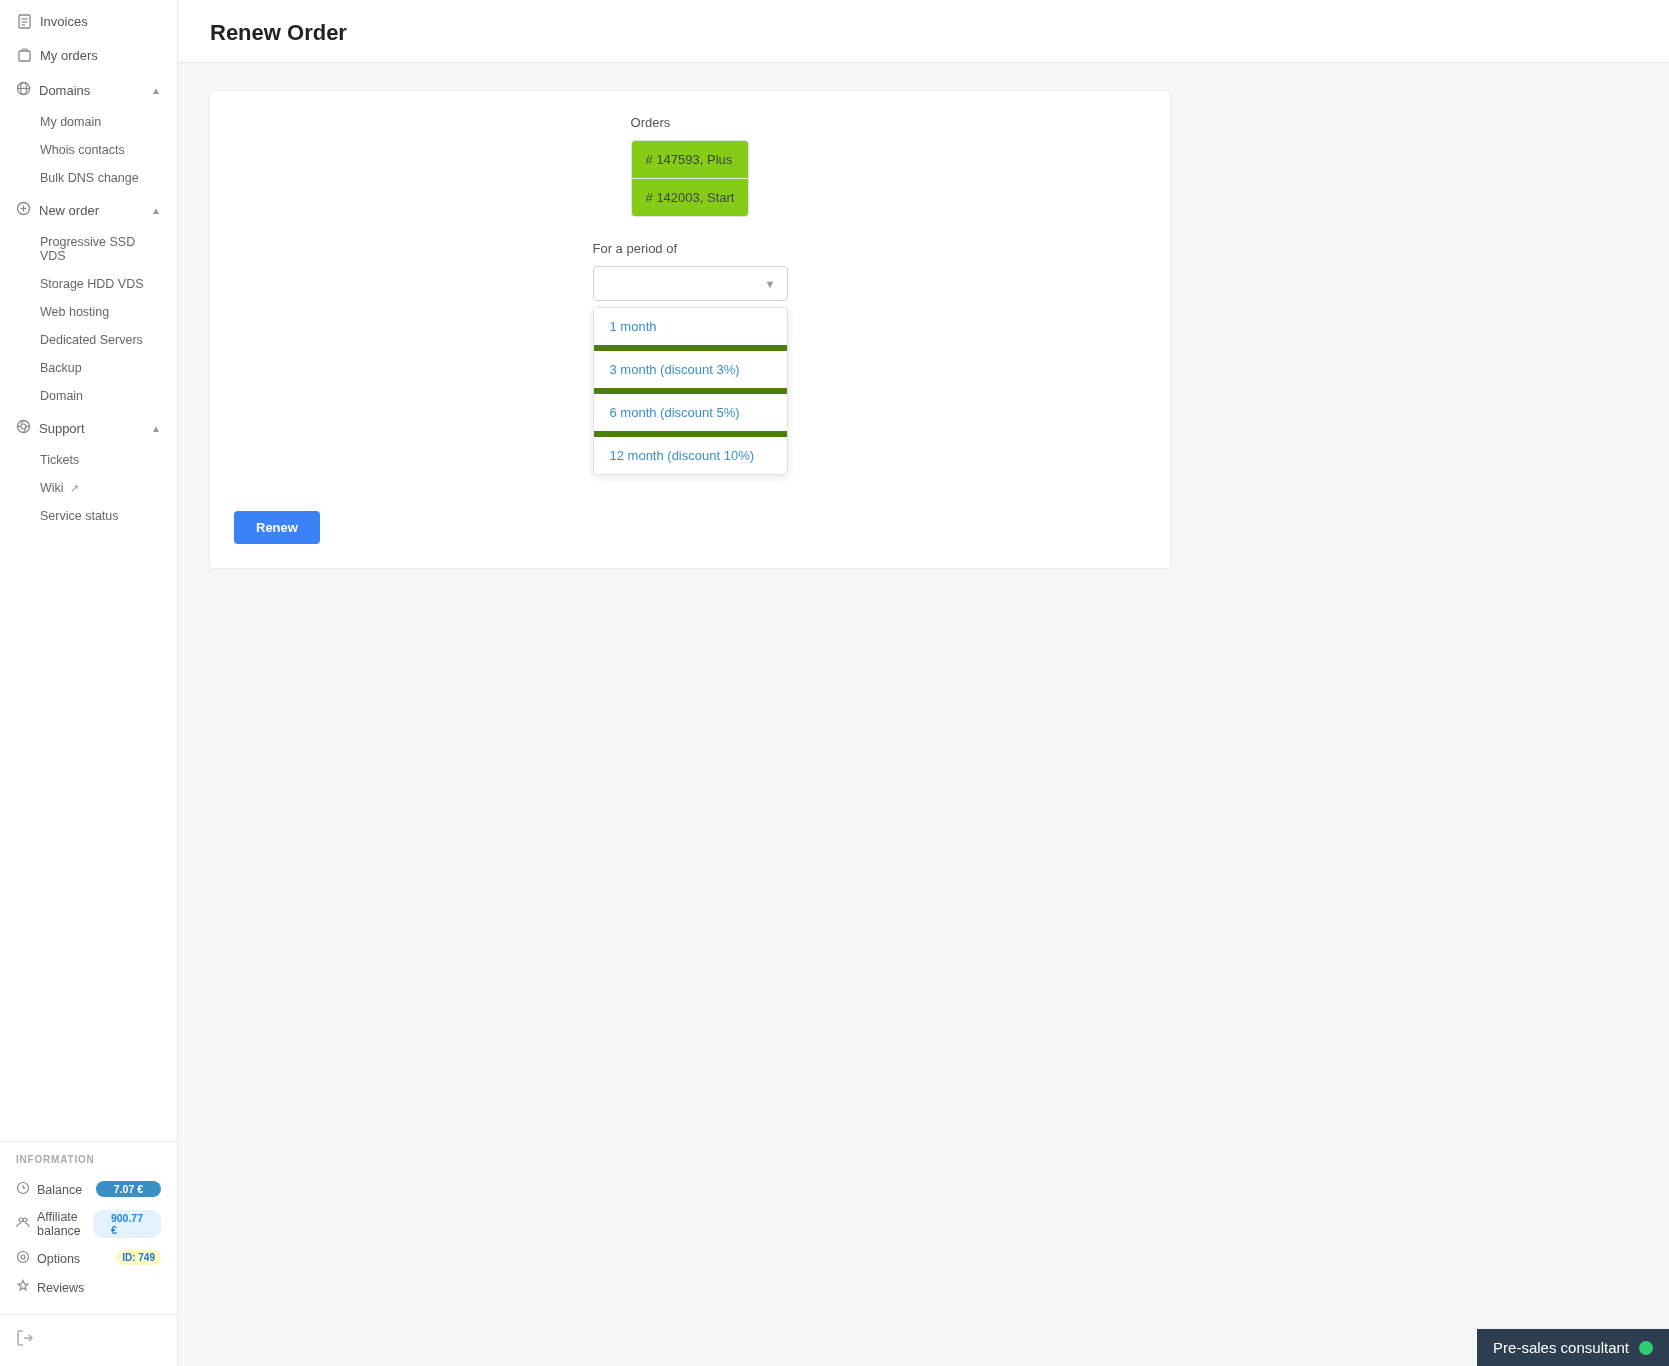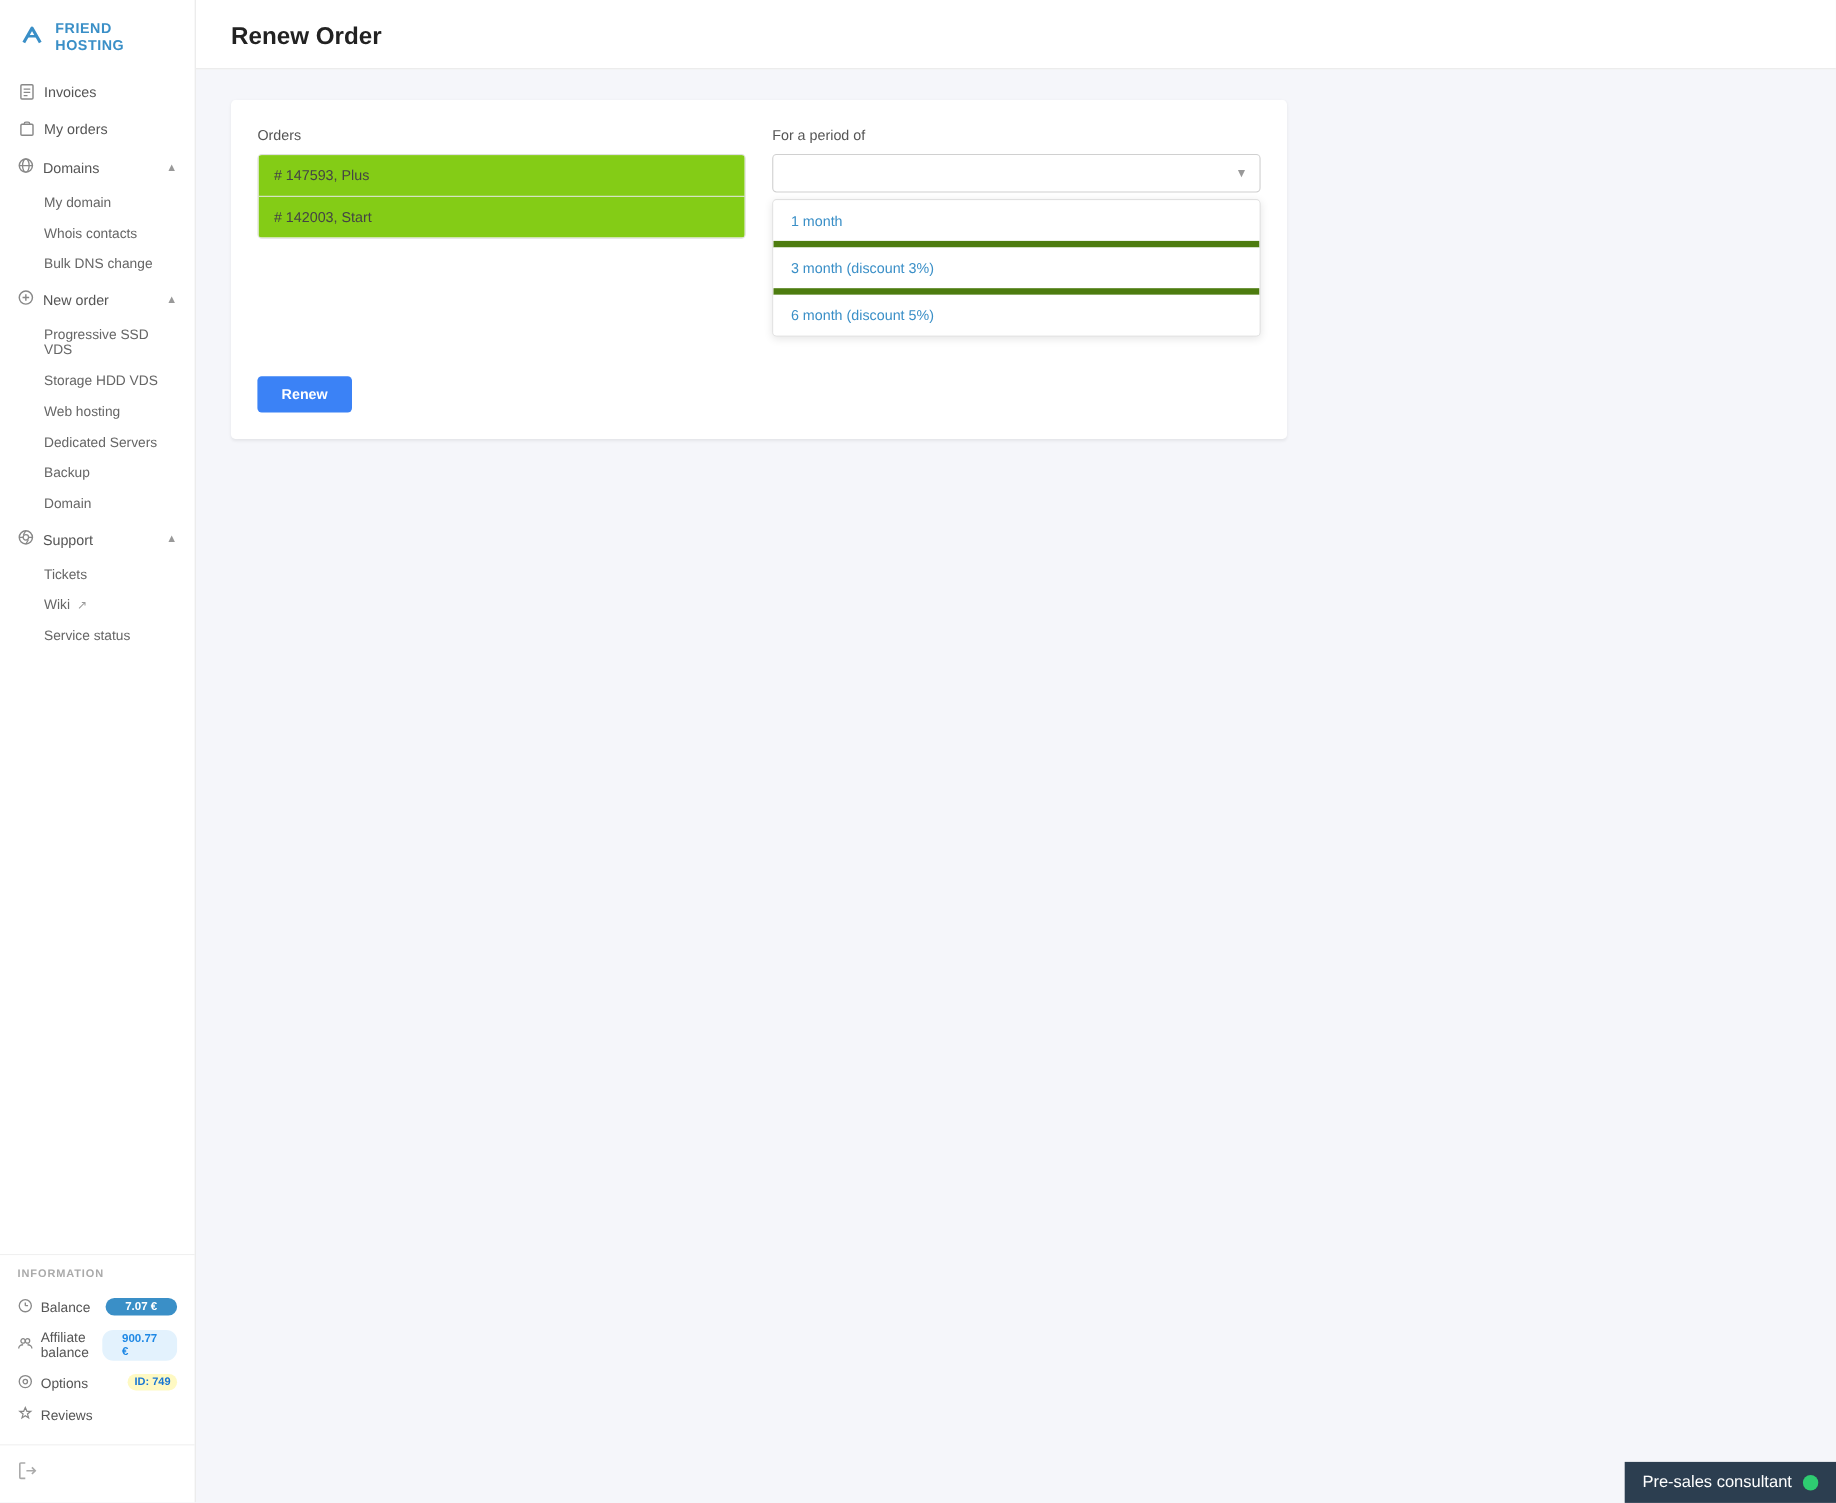--- a/index.html
+++ b/index.html
@@ -147,21 +147,22 @@
     .card {
       background: #fff;
       border-radius: 4px;
       box-shadow: 0 1px 3px rgba(0,0,0,0.07);
       padding: 24px;
       max-width: 960px;
     }
     .form-row {
       display: flex;
       gap: 24px;
-      align-items: flex-start;
+      align-items: center;
+      flex-direction: column;
     }
     .form-col {
       flex: 1;
     }
     .form-label {
       font-size: 13px;
       color: #555;
       margin-bottom: 10px;
       font-weight: 500;
     }
@@ -240,27 +241,20 @@
       transition: background 0.15s;
     }
 
     .external-icon { font-size: 11px; color: #999; margin-left: 3px; }
   </style>
 </head>
 <body>
 
 <div class="sidebar">
 
-  <div class="sidebar-logo">
-    <svg class="logo-icon" viewBox="0 0 28 28" fill="none" xmlns="http://www.w3.org/2000/svg">
-      <path d="M6 20 L14 6 L22 20" stroke="#3a8fc7" stroke-width="3" fill="none" stroke-linejoin="round"></path>
-      <path d="M10 14 L18 14" stroke="#3a8fc7" stroke-width="2.5"></path>
-    </svg>
-    <span class="logo-text">FRIEND HOSTING</span>
-  </div>
 
   <div class="sidebar-nav">
 
     <div class="nav-item">
       <span class="nav-icon">
         <svg width="15" height="15" viewBox="0 0 15 15" fill="none">
             <rect x="2" y="1" width="11" height="13" rx="1" stroke="#888" stroke-width="1.3"></rect>
             <line x1="4.5" y1="5" x2="10.5" y2="5" stroke="#888" stroke-width="1.2"></line>
             <line x1="4.5" y1="8" x2="10.5" y2="8" stroke="#888" stroke-width="1.2"></line>
             <line x1="4.5" y1="11" x2="8" y2="11" stroke="#888" stroke-width="1.2"></line>
@@ -465,20 +459,23 @@
           <div class="period-dropdown-open" style="margin-top:6px;">
             <div class="dropdown-option">
               <span>1 month</span>
             </div>
             <div class="dropdown-option">
               <span>3 month (discount 3%)</span>
             </div>
             <div class="dropdown-option">
               <span>6 month (discount 5%)</span>
             </div>
+            <div class="dropdown-option">
+              <span>12 month (discount 10%)</span>
+            </div>
           </div>
         </div>
       </div>
 
       <button class="renew-btn">Renew</button>
     </div>
   </div>
 </div>
 
 <div class="presales">

